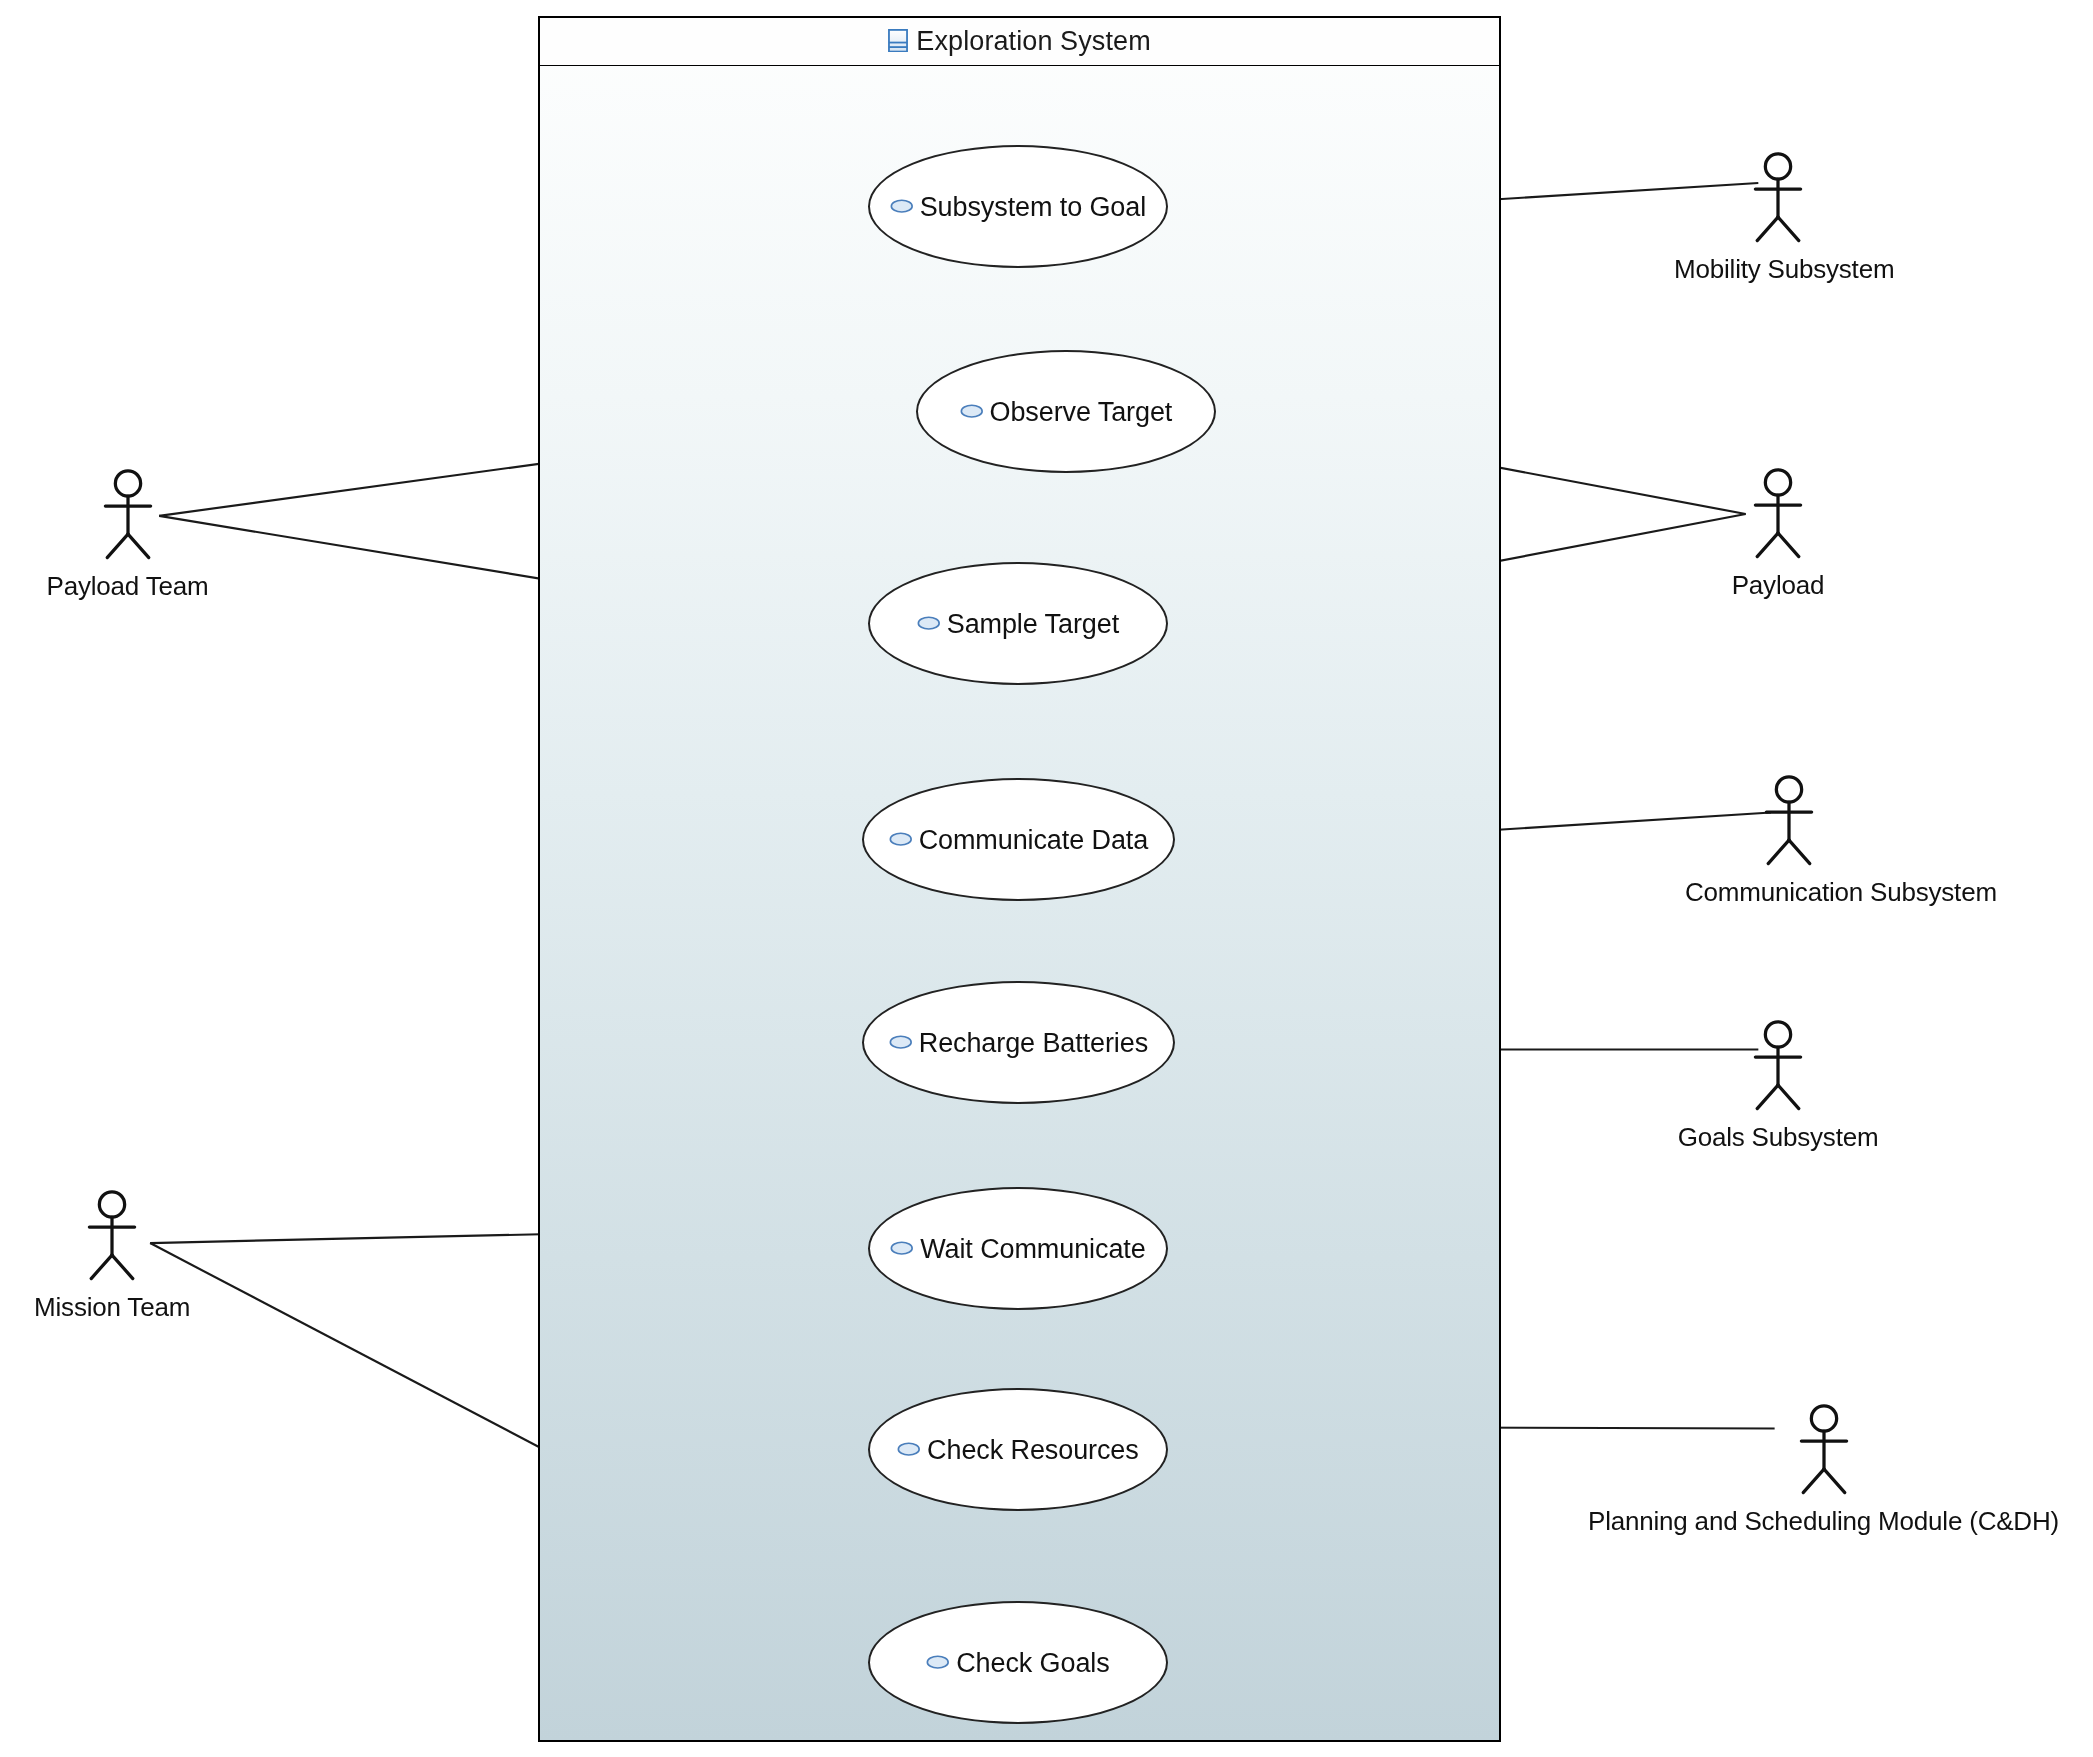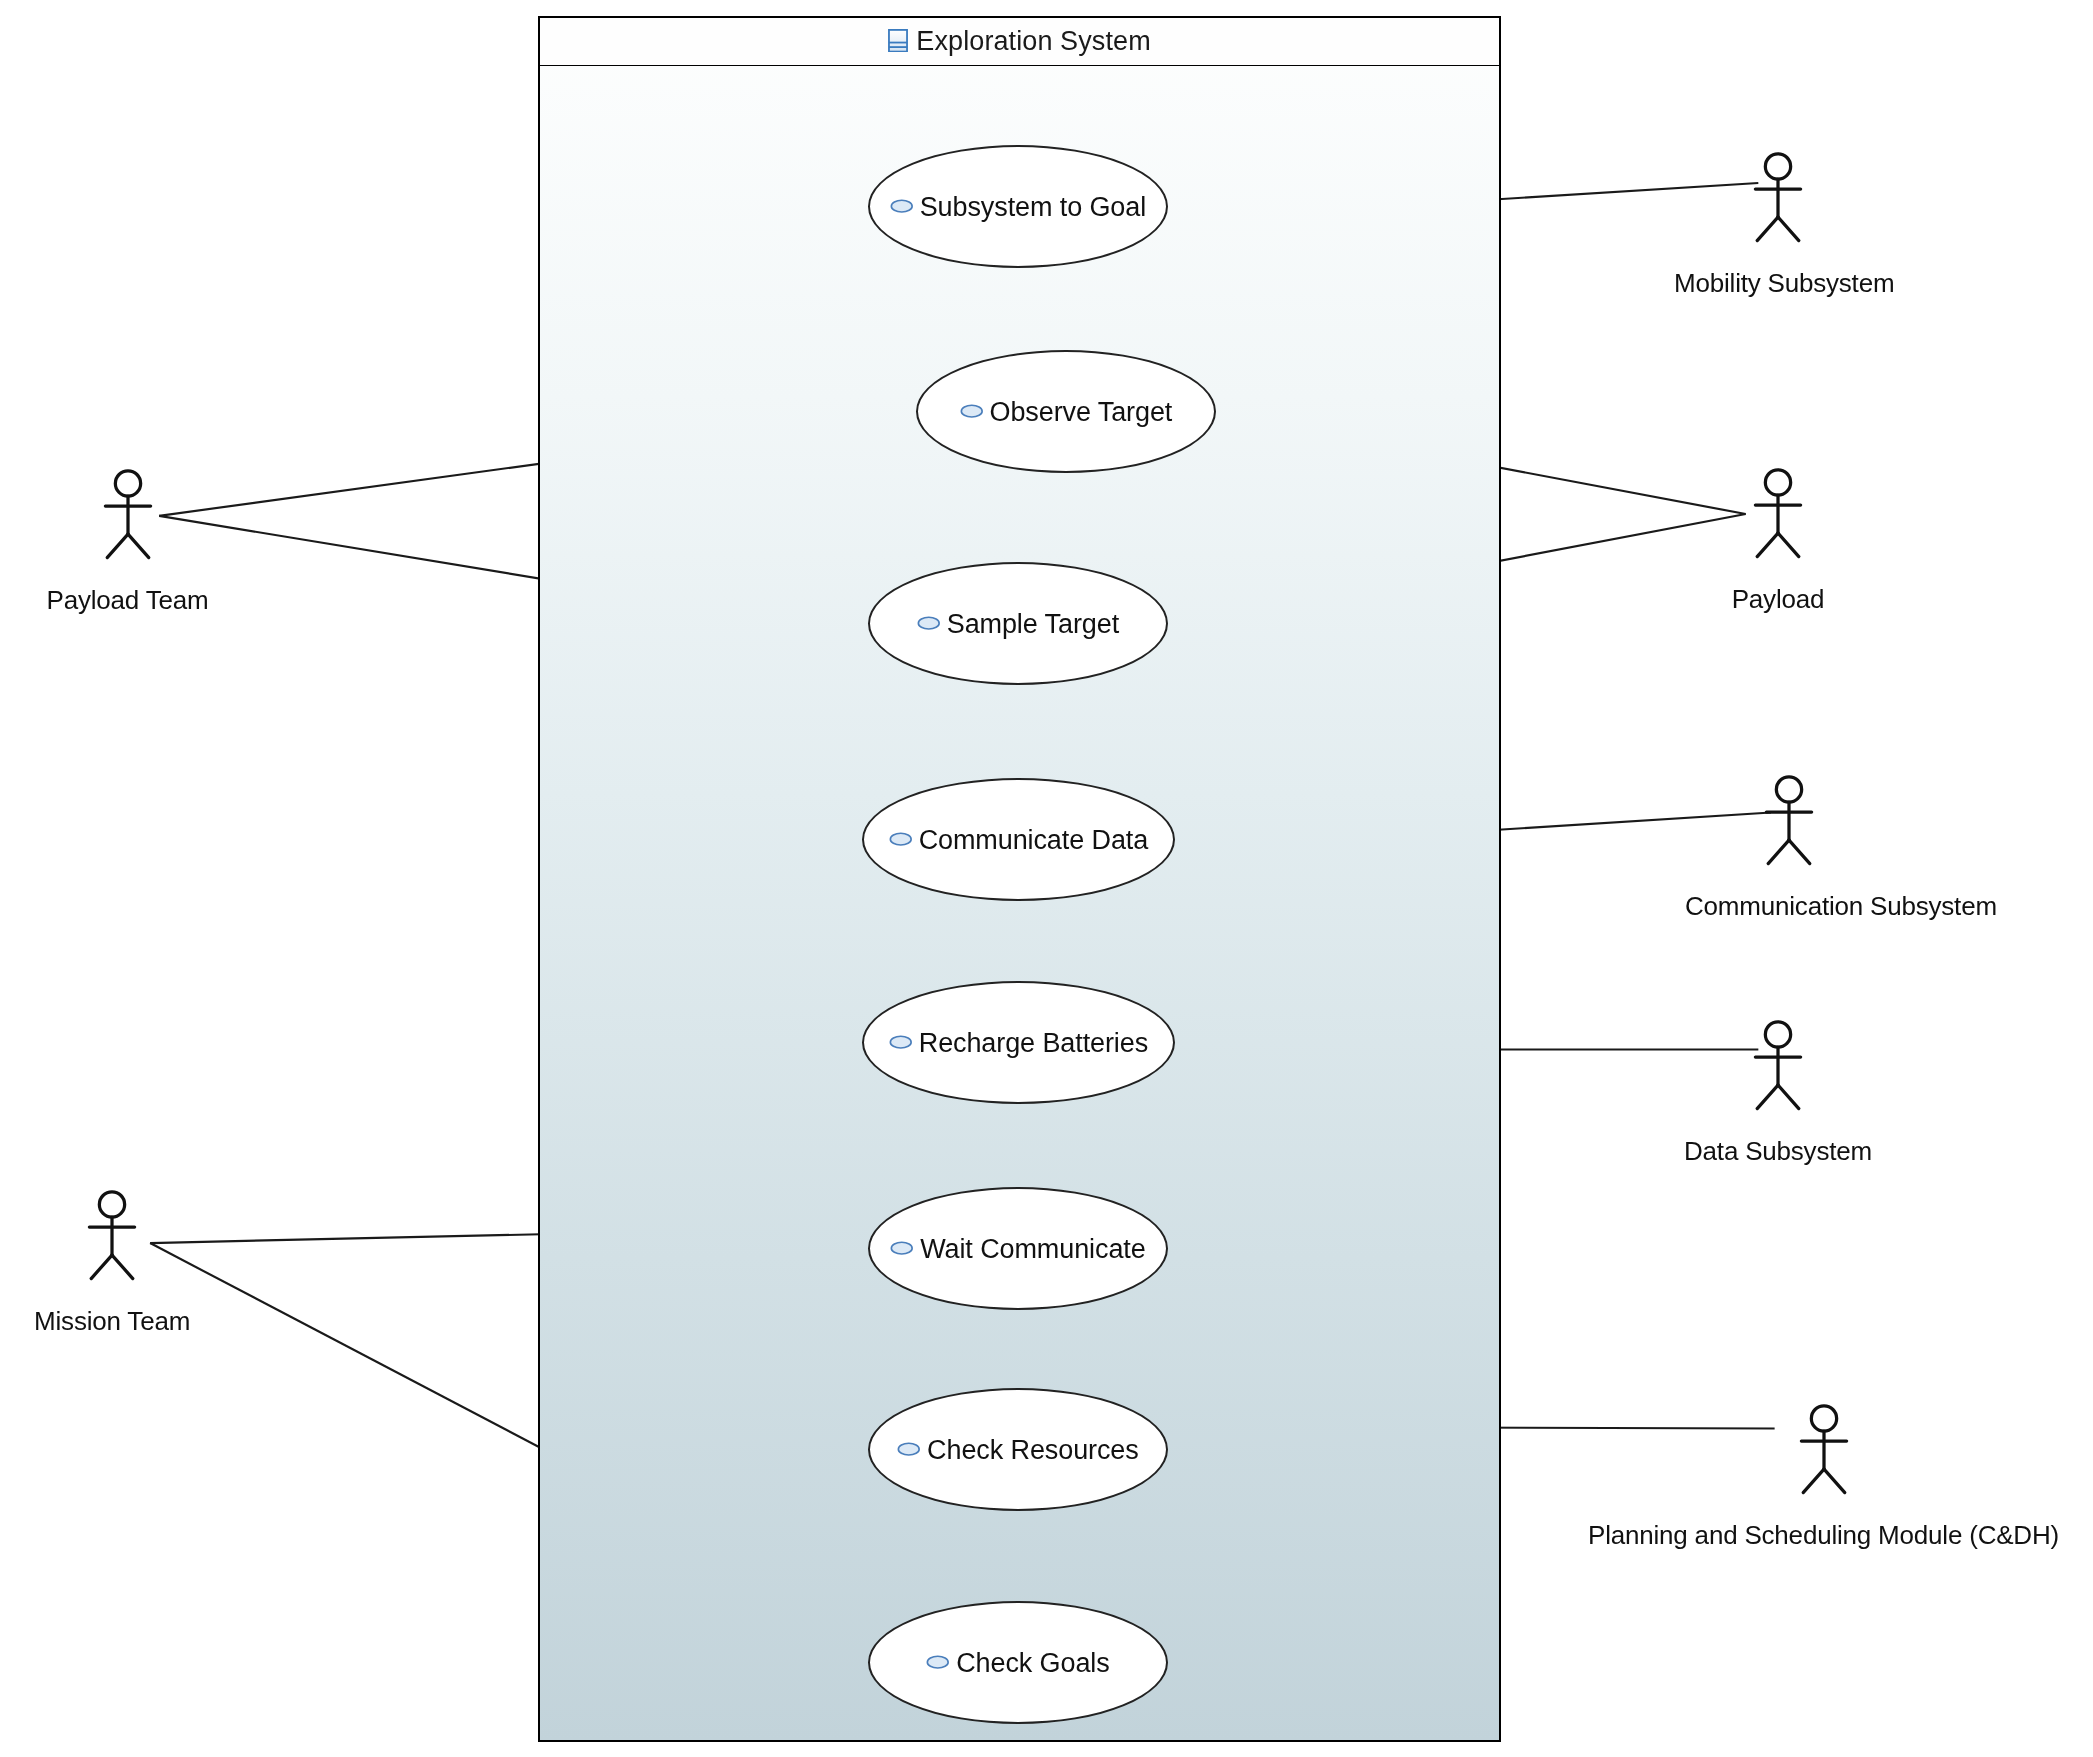--- a/index.html
+++ b/index.html
@@ -85,21 +85,21 @@
   }
 
   
   .actor {
     position: absolute;
     width: 208px;
     text-align: center;
   }
   .actor-figure { display: block; margin: 0 auto; }
   .actor-label {
-    margin-top: 19px;
+    margin-top: 5px;
     font-size: 26px;
     color: #111111;
     white-space: nowrap;
     letter-spacing: -0.2px;
   }
   .actor.wide { width: 633px; }
 </style>
 </head>
 <body>
 
@@ -264,21 +264,21 @@
       <div class="actor" style="left: 1674px; top: 1020px;">
         <span class="actor-figure"><svg width="60" height="94" viewBox="0 0 66 104" xmlns="http://www.w3.org/2000/svg">
             <g stroke="#111111" stroke-width="3.6" fill="none" stroke-linecap="round">
               <circle cx="33" cy="16" r="14"></circle>
               <line x1="33" y1="30" x2="33" y2="72"></line>
               <line x1="8" y1="41" x2="58" y2="41"></line>
               <line x1="33" y1="72" x2="10" y2="98"></line>
               <line x1="33" y1="72" x2="56" y2="98"></line>
             </g>
           </svg></span>
-        <div class="actor-label">Data Subsystem</div>
+        <div class="actor-label">Goals Subsystem</div>
       </div>
       <div class="actor wide" style="left: 1507px; top: 1404px;">
         <span class="actor-figure"><svg width="60" height="94" viewBox="0 0 66 104" xmlns="http://www.w3.org/2000/svg">
             <g stroke="#111111" stroke-width="3.6" fill="none" stroke-linecap="round">
               <circle cx="33" cy="16" r="14"></circle>
               <line x1="33" y1="30" x2="33" y2="72"></line>
               <line x1="8" y1="41" x2="58" y2="41"></line>
               <line x1="33" y1="72" x2="10" y2="98"></line>
               <line x1="33" y1="72" x2="56" y2="98"></line>
             </g>

